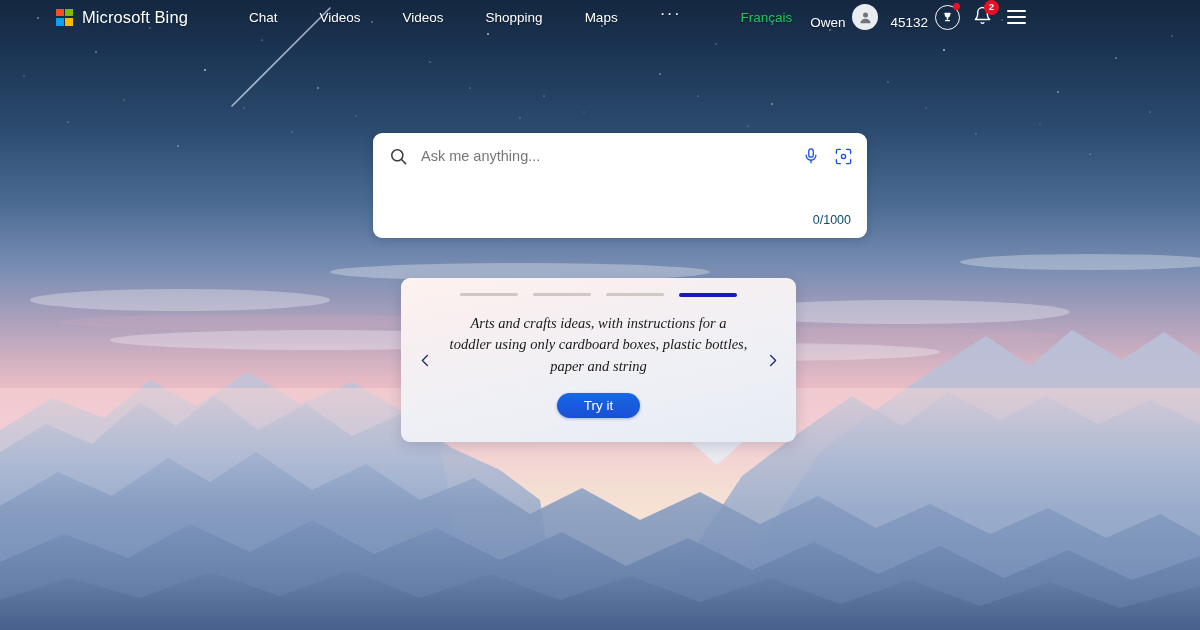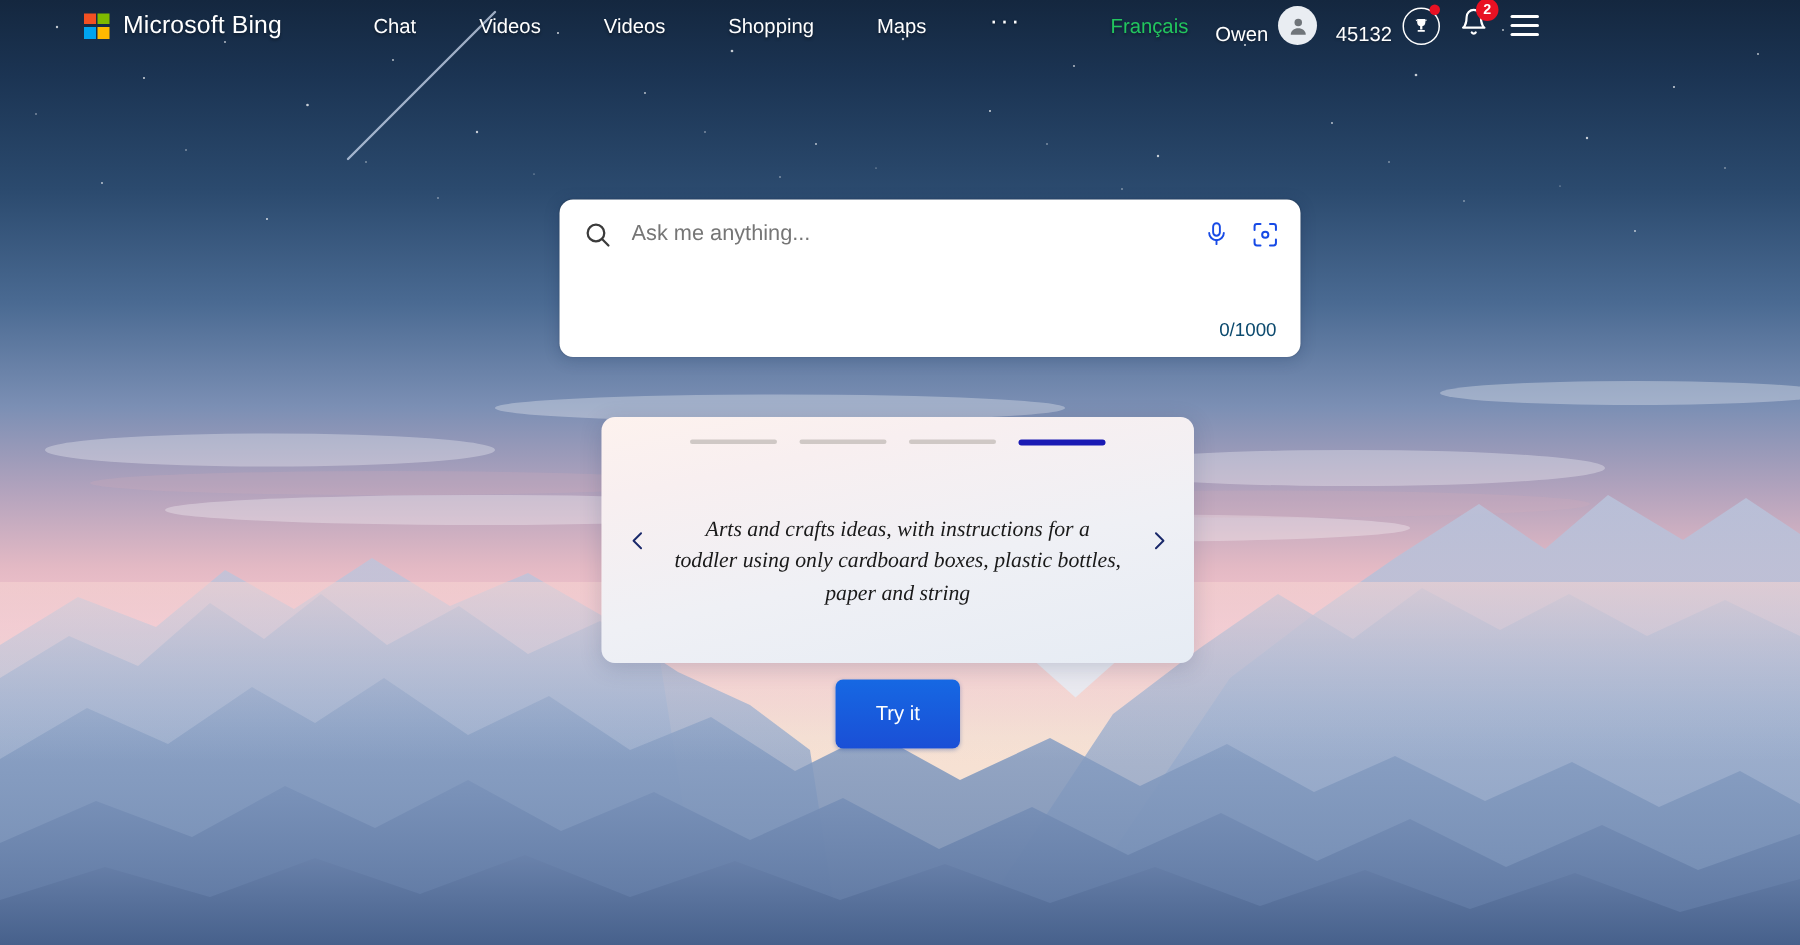--- a/index.html
+++ b/index.html
@@ -95,21 +95,21 @@
     position:absolute; right:16px; bottom:11px;
     font-size:12.5px; color:#0c4a6e;
   }
 
   
   #card {
     position:absolute; left:401px; top:278px; width:395px; height:164px;
     border-radius:9px; z-index:20;
     background:linear-gradient(168deg,#fdf2ee 0%,#f8eff0 22%,#eff0f5 58%,#e6ecf4 100%);
     box-shadow:0 3px 14px rgba(30,50,90,.18);
-    display:flex; flex-direction:column; align-items:center;gap:30px;
+    display:flex; flex-direction:column; align-items:center;
   }
   #card-tail {
     position:absolute; left:690px; top:441px; z-index:19;
     width:0; height:0;
     border-left:27px solid transparent;
     border-right:27px solid transparent;
     border-top:24px solid #e6ecf4;
     opacity:.85;
   }
   #progress {
@@ -119,22 +119,22 @@
   .pbar.active { background:#1a1ab4; height:4px; }
   #card-text {
     font-family:"Liberation Serif", serif;
     font-style:italic; font-size:14.5px; line-height:1.47;
     color:#1a1a1a; text-align:center; width:300px;
     margin-top:16px;
   }
   #card-buttons { display:flex; gap:12px; margin-top:16px; }
   .cbtn {
     font-family:"Liberation Sans", sans-serif;
-    font-size:13.5px; border-radius:5px; cursor:pointer;
-    height:46px; display:flex; align-items:center; justify-content:center;
+    font-size:13.5px; border-radius:15px; cursor:pointer;
+    height:25px; display:flex; align-items:center; justify-content:center;
   }
   #try-it {
     background:linear-gradient(180deg,#1668e3 0%,#1a4fd6 100%);
     color:#fff; border:0; padding:0 27px;
     box-shadow:0 1px 3px rgba(20,60,150,.35);
   }
   #learn-more {
     background:#fff; color:#1a4fd6; border:1.3px solid #1a4fd6; padding:0 19px;
   }
   .carousel-arrow {

